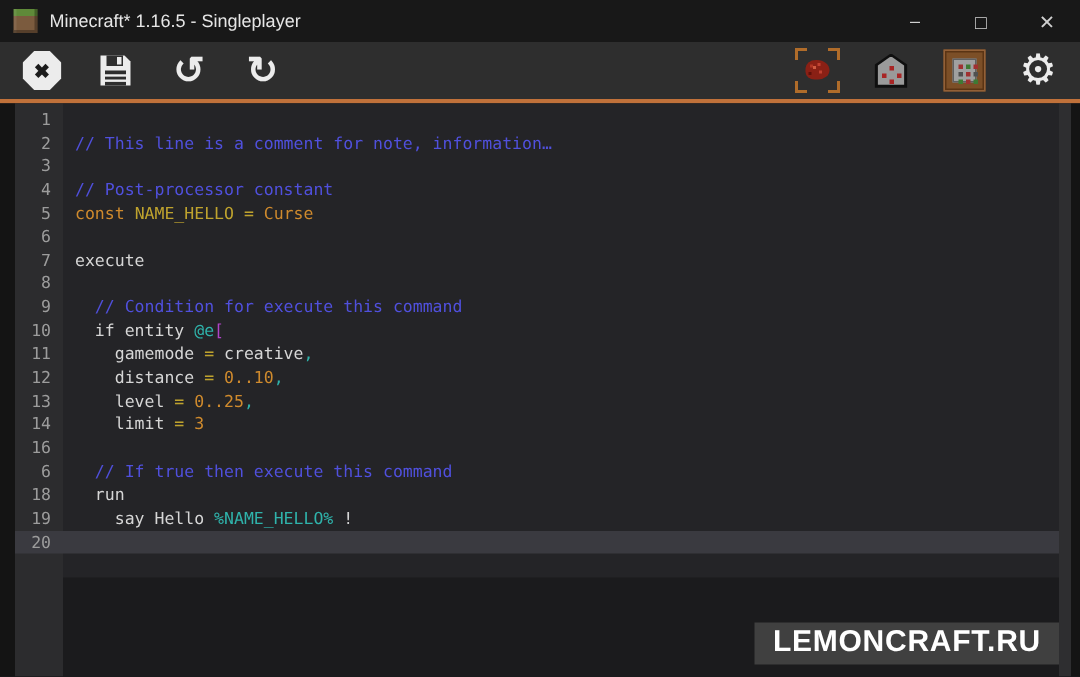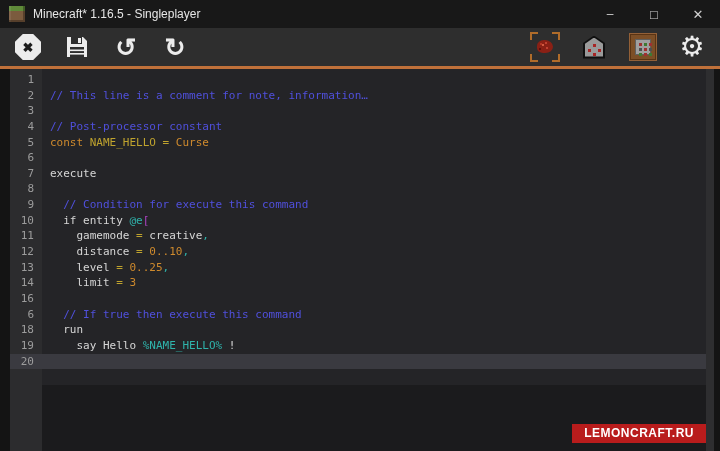--- a/index.html
+++ b/index.html
@@ -69,22 +69,22 @@
   .row.current { background:#3a3a40; }
   .ln { width:32px; padding-right:8px; text-align:right; color:#9c9c9c; flex:none; }
   .code { padding-left:8px; white-space:pre; }
   .tok-comment { color:#5050dd; }
   .tok-plain   { color:#d6d6d6; }
   .tok-orange  { color:#cf8a2d; }
   .tok-yellow  { color:#bfa32e;margin-top:24px; }
   .tok-cyan    { color:#2fb3ab; }
   .tok-magenta { color:#b044c8; }
 
-  .banner { position:absolute; right:14px; bottom:8px; background:#b91c1c; color:#ffffff;
-    font-size:12px; font-weight:bold; letter-spacing:0.5px; padding:2px 12px 3px 12px; }
+  .banner { position:absolute; right:14px; bottom:8px; background:#404040; color:#ffffff;
+    font-size:20px; font-weight:bold; letter-spacing:0.5px; padding:2px 12px 3px 12px; }
 </style>
 </head>
 <body>
 
 <div class="window">
 
   <div class="titlebar">
     <div class="app-icon"></div>
     <div class="title">Minecraft* 1.16.5 - Singleplayer</div>
     <div class="win-controls">

